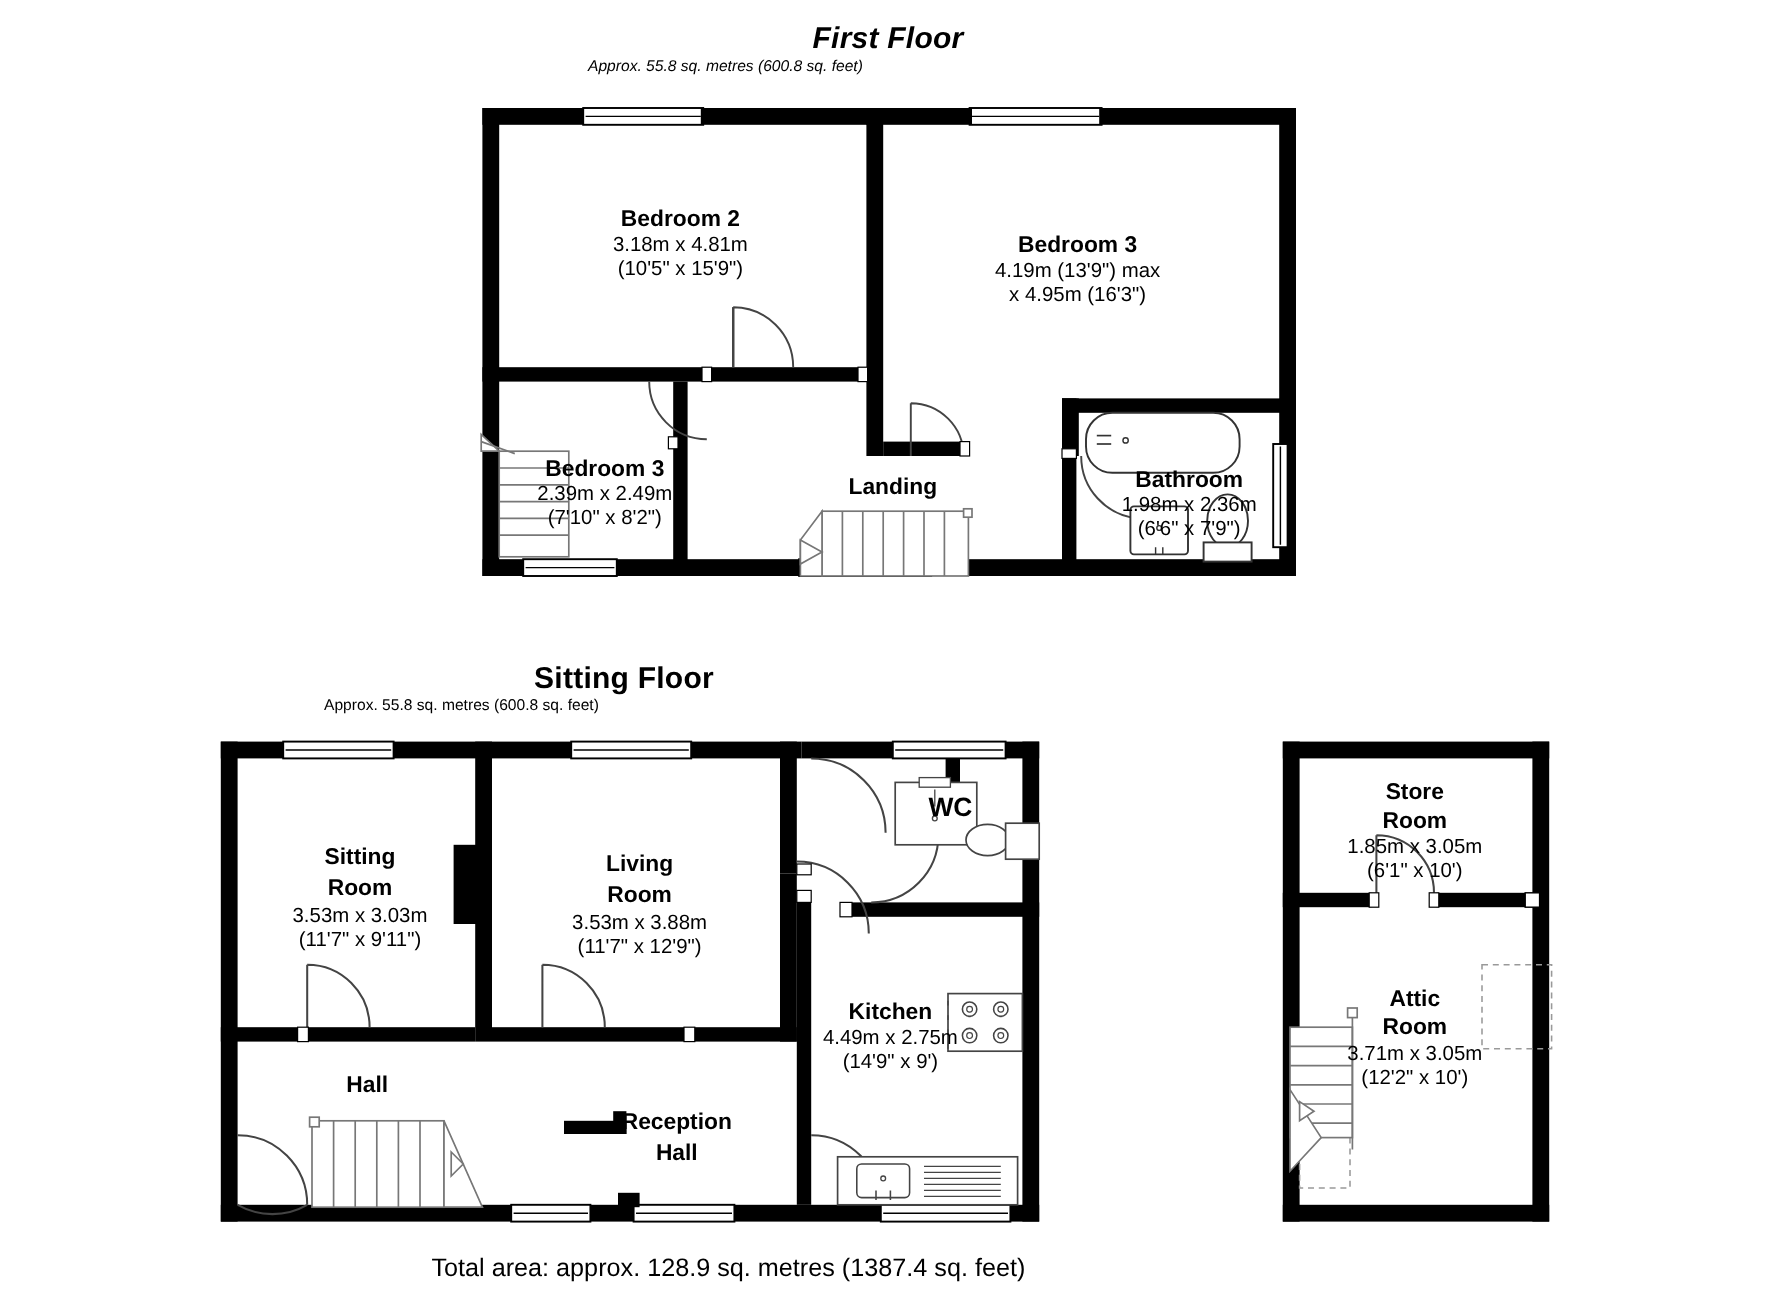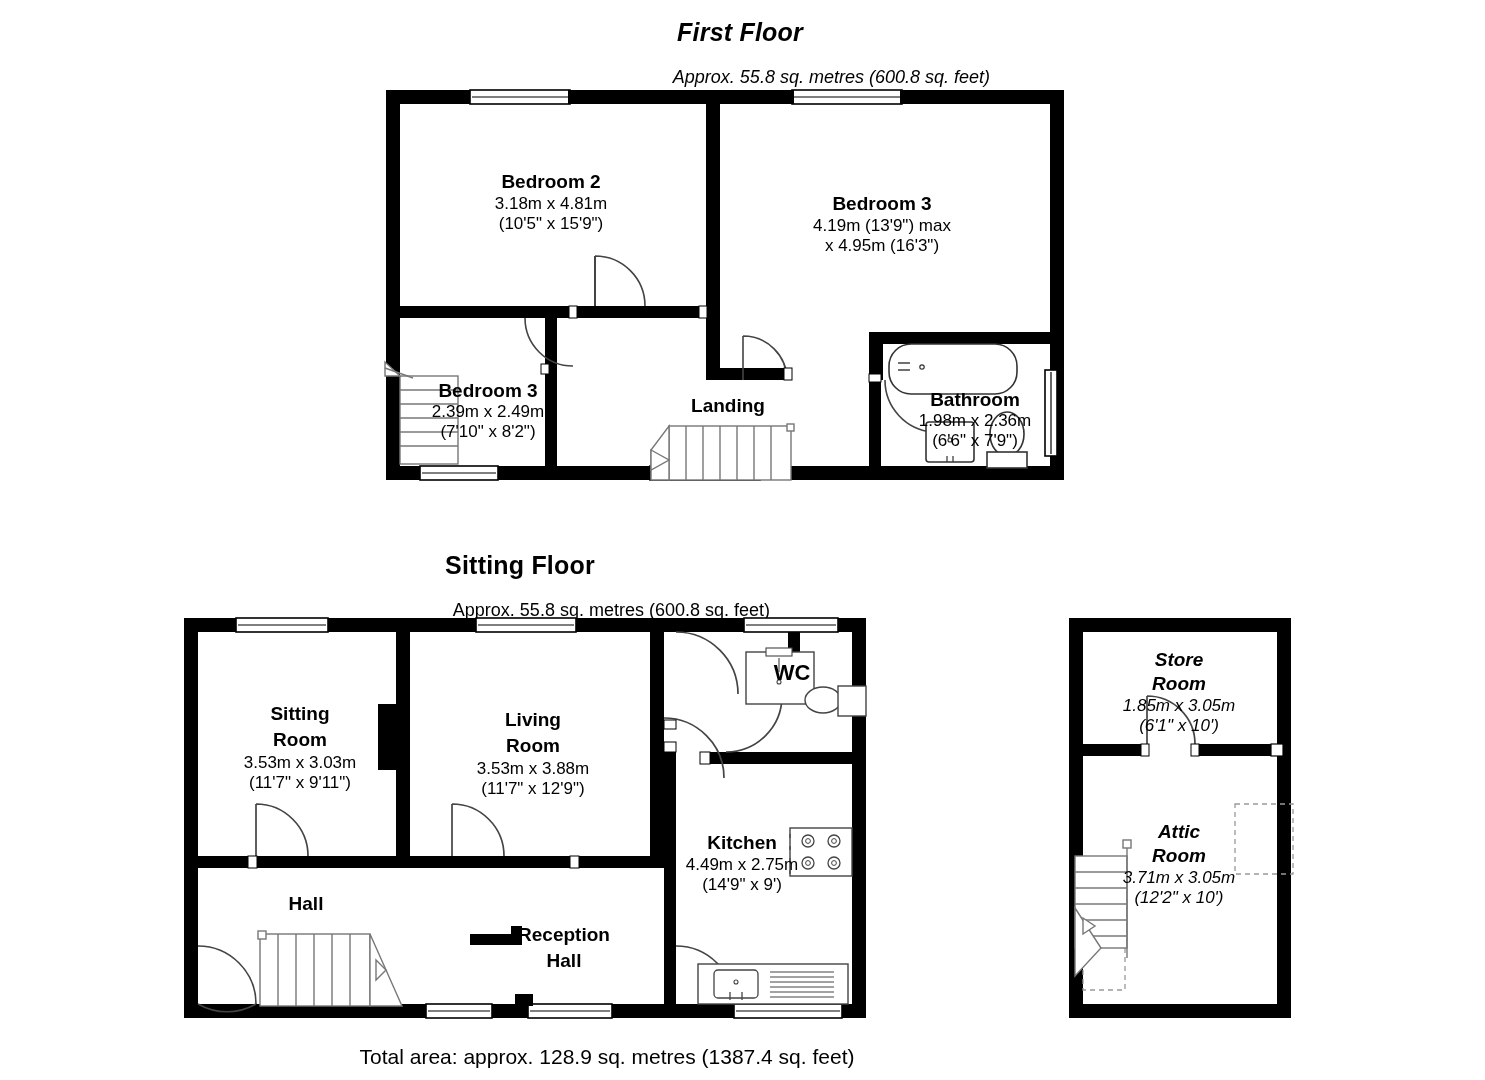--- a/index.html
+++ b/index.html
@@ -15,34 +15,34 @@
     color: #000000;
     overflow: hidden;
   }
   .floor-title {
     font-weight: bold;
     font-size: 25px;
     text-align: center;
     letter-spacing: 0.2px;
   }
   .floor-sub {
-    font-size: 18px;
-    text-align: right;
-    margin-top: 20px;
+    font-size: 13px;
+    text-align: left;
+    margin-top: 0;
   }
   .plan-block { position: absolute; }
 
   
   #first-floor-heading  { left: 490px; top: 18px;  width: 500px; font-style: italic; }
   #ground-floor-heading { left: 270px; top: 551px; width: 500px; }
   #second-floor-heading { left: 928px; top: 551px; width: 500px; }
 
-  #first-floor-plan  { left: 373px;  top: 78px;  }
+  #first-floor-plan  { left: 389px;  top: 78px;  }
   #ground-floor-plan { left: 170px;  top: 608px; }
-  #second-floor-plan { left: 1055px; top: 608px; font-style: italic; }
+  #second-floor-plan { left: 1055px; top: 608px; }
 
   #total-area {
     position: absolute;
     left: 0; top: 1045px;
     width: 1214px;
     text-align: center;
     font-size: 21px;
   }
 
   svg { display: block; }

